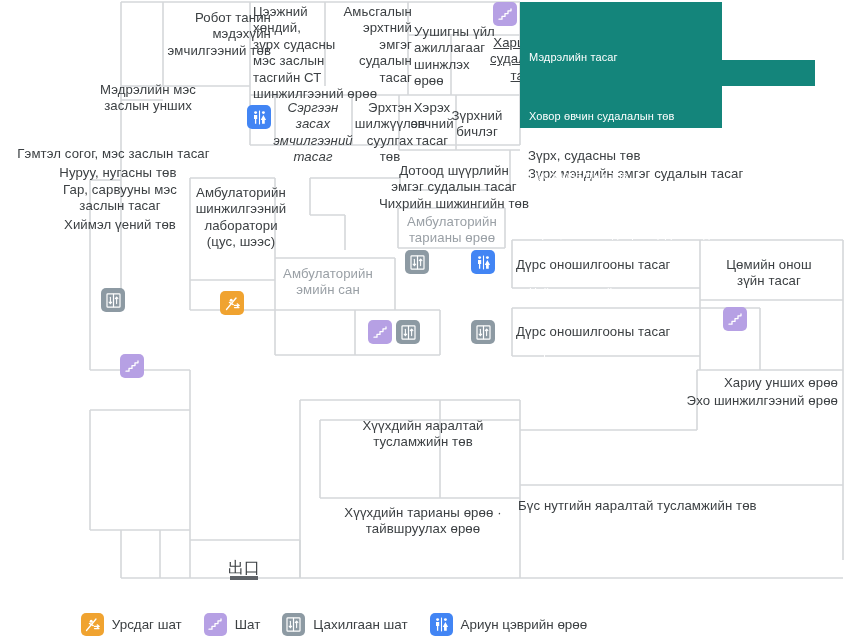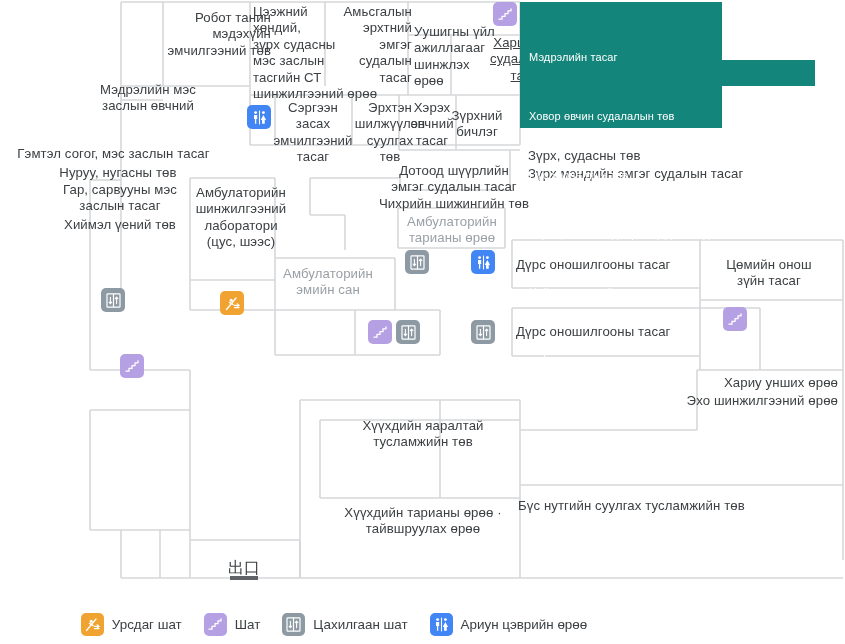--- a/index.html
+++ b/index.html
@@ -224,22 +224,22 @@
 судалын
 тасаг</div>
       <div class="lbl l" style="left: 414px; top: 4px; width: 84px; margin-top: 20px;">Уушигны үйл
 ажиллагааг
 шинжлэх
 өрөө</div>
       <div class="lbl r" style="left: 481px; top: 35px; width: 62px; text-decoration: underline;">Харшил
 судалын
 тасаг</div>
       <div class="lbl c" style="left: 78px; top: 82px; width: 140px;">Мэдрэлийн мэс
-заслын өвчний</div>
-      <div class="lbl c" style="left: 272px; top: 100px; width: 82px;">Сэргээн
+заслын унших</div>
+      <div class="lbl c" style="left: 272px; top: 100px; width: 82px; font-style: italic;">Сэргээн
 засах
 эмчилгээний
 тасаг</div>
       <div class="lbl c" style="left: 352px; top: 100px; width: 76px;">Эрхтэн
 шилжүүлэн
 суулгах
 төв</div>
       <div class="lbl c" style="left: 406px; top: 100px; width: 52px;">Хэрэх
 өвчний
 тасаг</div>
@@ -266,21 +266,21 @@
       <div class="lbl l" style="left: 516px; top: 257px; width: 180px;">Дүрс оношилгооны тасаг</div>
       <div class="lbl c" style="left: 706px; top: 257px; width: 126px;">Цөмийн онош
 зүйн тасаг</div>
       <div class="lbl l" style="left: 516px; top: 324px; width: 180px;">Дүрс оношилгооны тасаг</div>
       <div class="lbl r" style="left: 668px; top: 375px; width: 170px;">Хариу унших өрөө</div>
       <div class="lbl r" style="left: 648px; top: 393px; width: 190px;">Эхо шинжилгээний өрөө</div>
       <div class="lbl c" style="left: 345px; top: 418px; width: 156px;">Хүүхдийн яаралтай
 тусламжийн төв</div>
       <div class="lbl c" style="left: 330px; top: 505px; width: 186px;">Хүүхдийн тарианы өрөө ·
 тайвшруулах өрөө</div>
-      <div class="lbl l" style="left: 518px; top: 498px; width: 260px;">Бүс нутгийн суулгах тусламжийн төв</div>
+      <div class="lbl l" style="left: 518px; top: 498px; width: 260px;">Бүс нутгийн яаралтай тусламжийн төв</div>
     </div>
 
   <div id="amenity-icons">
       <div class="chip wc" style="left: 247px; top: 105px;">
         <svg width="17" height="17" viewBox="0 0 17 17">
           <line x1="8.5" y1="1.6" x2="8.5" y2="15.4" stroke="#ffffff" stroke-width="1.1"></line>
           <g fill="#ffffff">
             <circle cx="4.6" cy="3.6" r="1.45"></circle>
             <path d="M3.0 6.1 h3.2 v4.0 h-0.95 v4.6 h-1.3 v-4.6 h-0.95 z"></path>
             <circle cx="12.4" cy="3.6" r="1.45"></circle>

